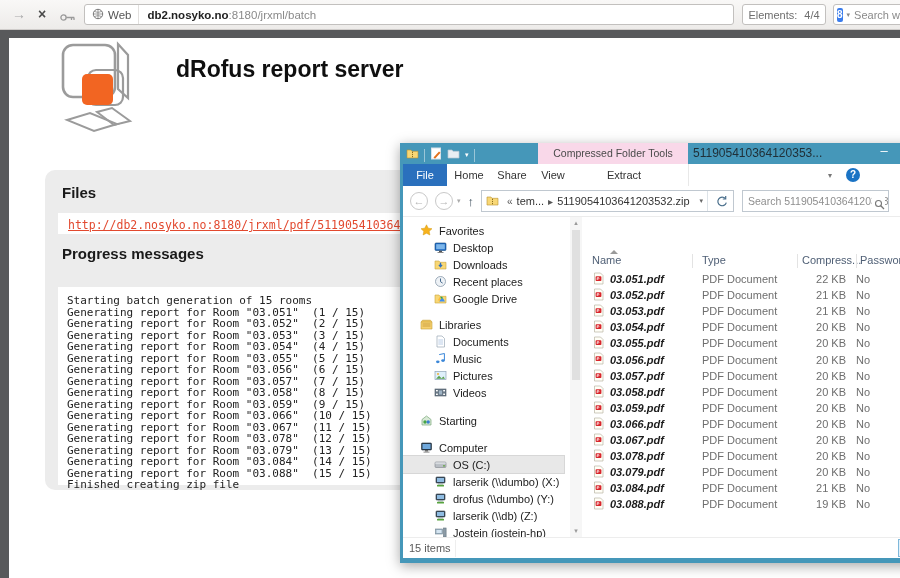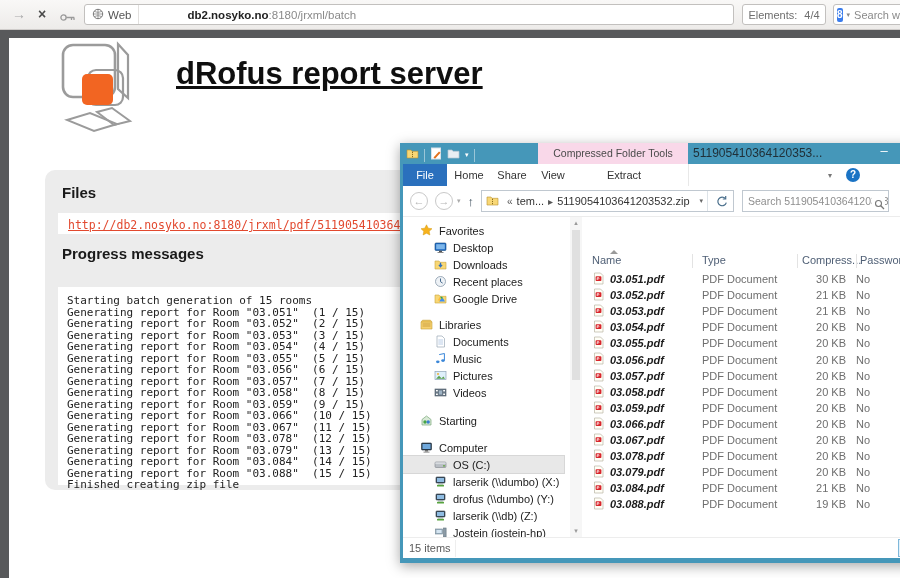--- a/index.html
+++ b/index.html
@@ -6,21 +6,21 @@
   html,body { width:900px; height:578px; overflow:hidden; background:#fff;
               font-family:"Liberation Sans", sans-serif; }
 
   
   #browser-toolbar { position:absolute; left:0; top:0; width:900px; height:30px;
     background:linear-gradient(#f9f8f7,#edebe9); border-bottom:1px solid #cfccca; }
   .tb-icon { position:absolute; top:6px; font-size:14px; color:#a9a9a9; cursor:default; }
   #stop-icon { color:#4a4a4a; font-weight:bold; }
   #url-field { position:absolute; left:84px; top:4px; width:650px; height:21px;
     background:#fff; border:1px solid #c2c0be; border-radius:3px;
-    display:flex; align-items:center; font-size:11.5px;gap:40px; }
+    display:flex; align-items:center; font-size:11.5px; }
   #web-badge { display:flex; align-items:center; gap:4px; padding:0 7px; height:100%;
     border-right:1px solid #e2e0de; color:#555; }
   #url-text { padding-left:8px; white-space:nowrap; overflow:hidden; }
   #url-host { color:#222; font-weight:bold; }
   #url-path { color:#8a8a8a; }
   #elements-box { position:absolute; left:742px; top:4px; width:84px; height:21px;
     background:#fff; border:1px solid #c2c0be; border-radius:3px; display:flex;
     align-items:center; justify-content:center; gap:7px; font-size:11px; color:#6e6e6e; }
   #browser-search { position:absolute; left:833px; top:4px; width:90px; height:21px;
     background:#fff; border:1px solid #c2c0be; border-radius:3px; display:flex;
@@ -28,21 +28,21 @@
     white-space:nowrap; overflow:hidden; }
   #google-icon { width:14px; height:14px; background:#3a7cec; border-radius:2px;
     color:#fff; font-size:10px; font-weight:bold; text-align:center; line-height:14px; }
   .mini-caret { font-size:7px; color:#888; }
 
   #dark-band { position:absolute; left:0; top:30px; width:900px; height:8px; background:#58595b; }
   #dark-strip { position:absolute; left:0; top:30px; width:9px; height:548px; background:#58595b; }
 
   
   #logo { position:absolute; left:55px; top:40px; }
-  #page-title { position:absolute; left:176px; top:56px; font-size:31px; font-weight:bold; color:#0f0f0f;text-decoration:underline; }
+  #page-title { position:absolute; left:176px; top:56px; font-size:23px; font-weight:bold; color:#0f0f0f; }
   #panel { position:absolute; left:45px; top:170px; width:822px; height:320px;
     background:#ececec; border-radius:10px; }
   #files-heading { position:absolute; left:62px; top:184px; font-size:15px; font-weight:bold; color:#1a1a1a; }
   #link-strip { position:absolute; left:58px; top:213px; width:796px; height:21px;
     background:#fff; line-height:21px; padding-left:10px; }
   #file-link { font-family:"DejaVu Sans Mono", monospace; font-size:11.5px;
     color:#e2492f; text-decoration:underline; }
   #progress-heading { position:absolute; left:62px; top:245px; font-size:15px; font-weight:bold; color:#1a1a1a; }
   #console-box { position:absolute; left:58px; top:287px; width:796px; height:198px; background:#fff; }
   #console-box pre { padding:8px 0 0 9px; font-family:"DejaVu Sans Mono", monospace;
@@ -466,21 +466,21 @@
           <div class="file-row">
             <span class="ficon" style="display: inline-flex;">
               <svg width="13" height="13" viewBox="0 0 13 13">
                 <path d="M2.5 1h6L11 3.5V12H2.5z" fill="#fffef6" stroke="#b9b4a4" stroke-width=".7"></path>
                 <rect x="3.6" y="4.3" width="5.8" height="4.8" rx=".8" fill="#d8262c"></rect>
                 <path d="M5.2 8V5.6h1.2c.5 0 .8.3.8.6s-.3.7-.8.7H5.2" stroke="#fff" stroke-width=".7" fill="none"></path>
               </svg>
             </span>
             <span class="fname">03.051.pdf</span>
             <span class="ftype">PDF Document</span>
-            <span class="fsize">30 KB</span>
+            <span class="fsize">22 KB</span>
             <span class="fpass">No</span>
           </div>
           <div class="file-row">
             <span class="ficon" style="display: inline-flex;">
               <svg width="13" height="13" viewBox="0 0 13 13">
                 <path d="M2.5 1h6L11 3.5V12H2.5z" fill="#fffef6" stroke="#b9b4a4" stroke-width=".7"></path>
                 <rect x="3.6" y="4.3" width="5.8" height="4.8" rx=".8" fill="#d8262c"></rect>
                 <path d="M5.2 8V5.6h1.2c.5 0 .8.3.8.6s-.3.7-.8.7H5.2" stroke="#fff" stroke-width=".7" fill="none"></path>
               </svg>
             </span>

